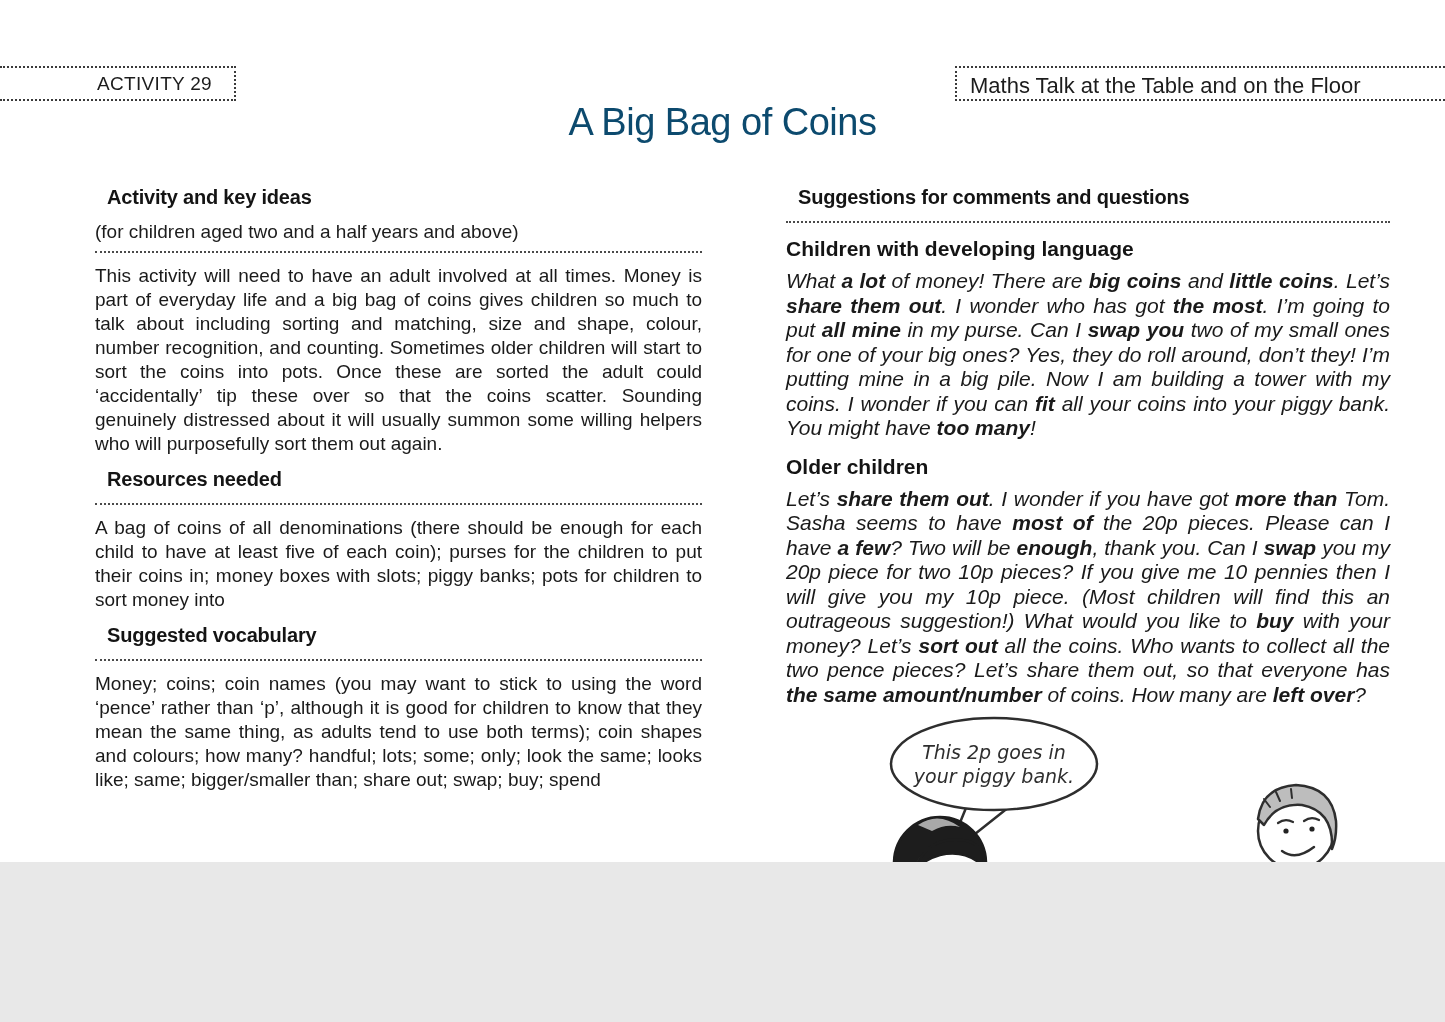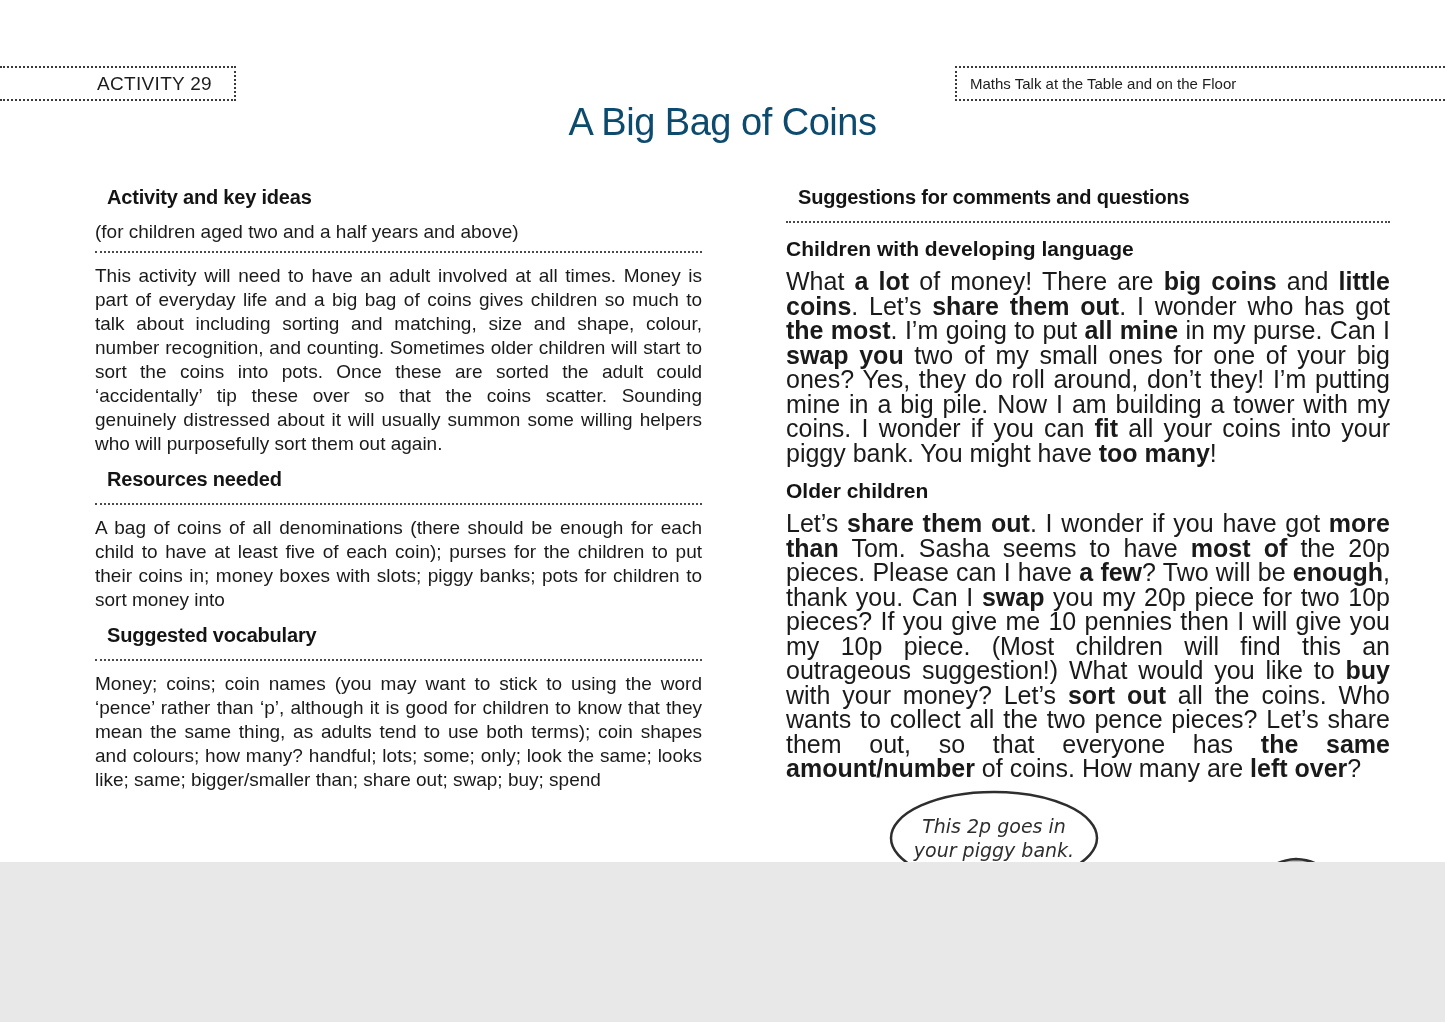--- a/index.html
+++ b/index.html
@@ -10,40 +10,40 @@
   
   .hdr-left{
     position:absolute;left:0;top:66px;width:236px;height:35px;
     border-top:2px dotted #3a3a3a;border-bottom:2px dotted #3a3a3a;border-right:2px dotted #3a3a3a;
     display:flex;align-items:center;justify-content:flex-end;padding-right:22px;box-sizing:border-box;
     font-size:19px;letter-spacing:.3px;
   }
   .hdr-right{
     position:absolute;left:955px;right:0;top:66px;height:35px;
     border-top:2px dotted #3a3a3a;border-bottom:2px dotted #3a3a3a;border-left:2px dotted #3a3a3a;
-    display:flex;align-items:center;padding-left:13px;box-sizing:border-box;
-    font-size:15px;
+    display:flex;align-items:flex-end;padding-left:13px;box-sizing:border-box;
+    font-size:22px;
   }
   .page-title{
     position:absolute;left:0;top:101px;width:100%;text-align:center;
     font-size:38px;font-weight:400;letter-spacing:-.5px;color:#0c4a6e;
   }
   
   .col-left{position:absolute;left:95px;top:174px;width:607px;}
   .col-right{position:absolute;left:786px;top:174px;width:604px;}
   h2.sec{font-size:20px;font-weight:800;margin:12px;color:#141414;letter-spacing:-.2px;}
   .subline{font-size:19px;margin:3px 0 0;}
   .dotline{border-top:2px dotted #4a4a4a;margin-top:8px;height:0;}
   p.body{
     font-size:19px;line-height:24px;text-align:justify;margin:11px 0 0;color:#1a1a1a;
   }
   .mt{margin-top:31px;}
   h3.subsec{font-size:21px;font-weight:800;margin:14px 0 0;color:#141414;}
   p.rich{
-    font-size:25px;line-height:24.5px;text-align:justify;margin:8px 0 0;color:#1a1a1a;
+    font-style:italic;font-size:21px;line-height:24.5px;text-align:justify;margin:8px 0 0;color:#1a1a1a;
   }
   p.rich .b{font-weight:bold;}
   
   .illo{margin:8px 0 0 48px;}
   .bubble-text{font-family:"DejaVu Sans", sans-serif;font-style:italic;font-size:19px;fill:#2e2e2e;}
   .coin-label{font-family:"DejaVu Sans", sans-serif;font-style:italic;font-weight:bold;fill:#2a2a2a;}
   
   .footer{
     position:absolute;left:95px;right:97px;top:960px;
     border-top:2px dotted #4a4a4a;padding-top:10px;

